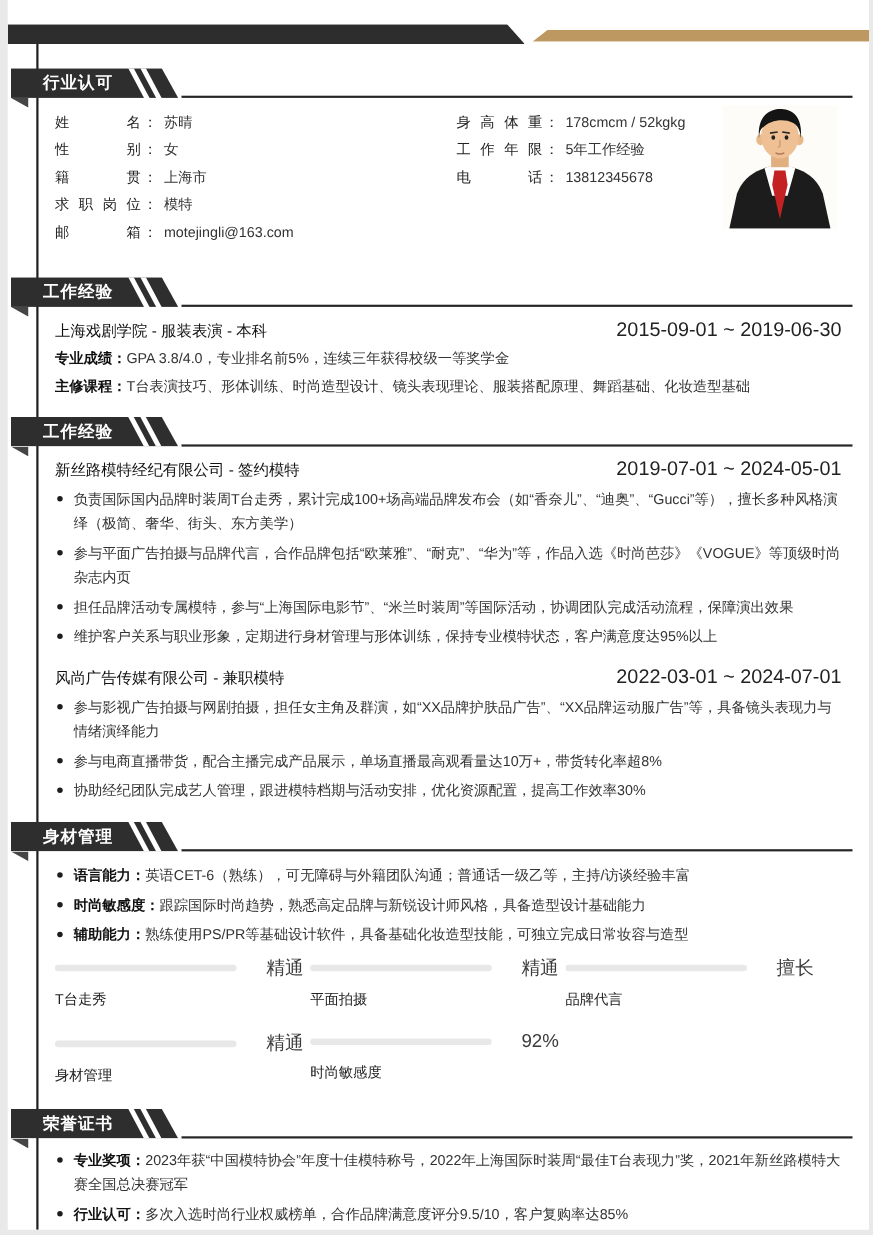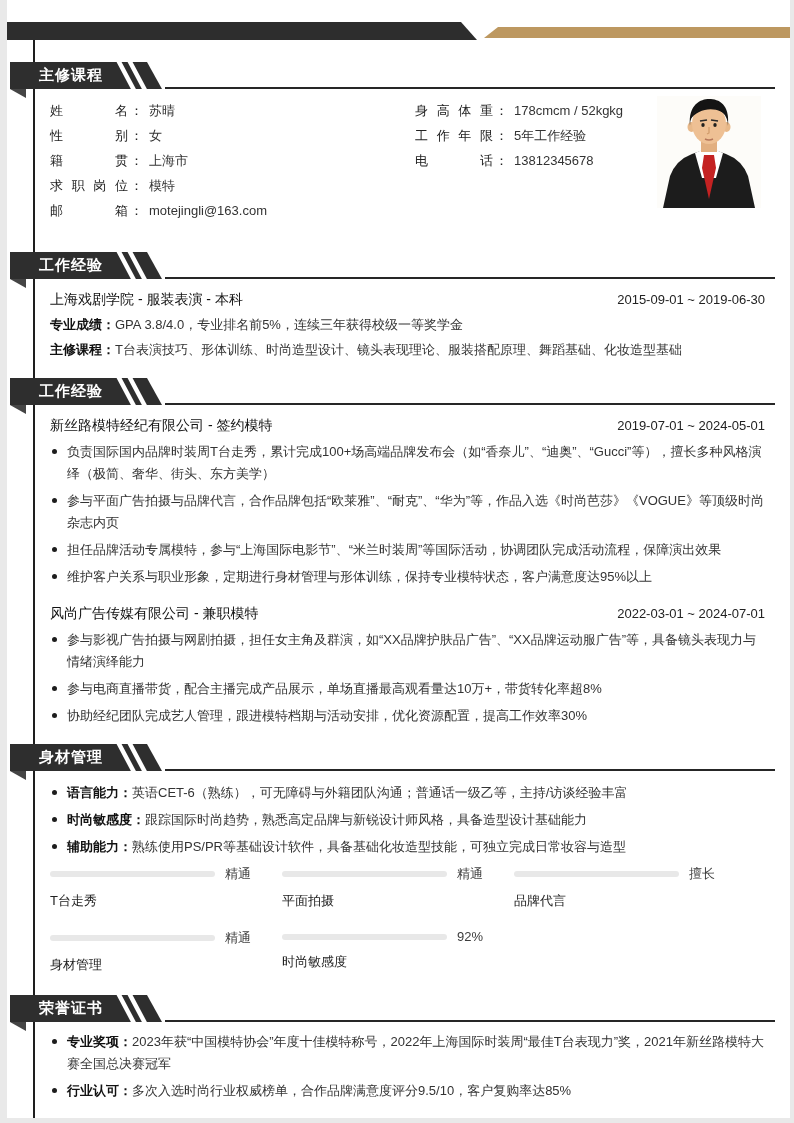--- a/index.html
+++ b/index.html
@@ -32,55 +32,55 @@
   .info-col-left { width:365px; }
   .info-row { line-height:25px; font-size:13px; color:#333; white-space:nowrap; }
   .f-label { display:inline-block; width:78px; text-align:justify; text-align-last:justify; color:#222; }
   .f-sep { display:inline-block; margin:0 6px 0 2px; color:#222; }
   .photo { position:absolute; right:4px; top:-2px; width:104px; height:112px; background:#fdfcf9; overflow:hidden; }
 
   
   .edu-body { margin-top:8px; }
   .row-between { display:flex; justify-content:space-between; align-items:baseline; line-height:25px; }
   .strong-title { font-size:14px; font-weight:normal; color:#111; }
-  .date { font-size:13px; color:#222; }
+  .date { font-size:18px; color:#222; }
   .detail-row { line-height:25px; font-size:13px; color:#333; }
   .b-label { font-weight:bold; color:#111; }
 
   .job-head { margin-top:8px; }
   .bullets { margin-top:3px; }
   .bullet { position:relative; padding-left:17px; line-height:22px; font-size:13px; color:#333; margin-bottom:5px; }
   .dot { position:absolute; left:2px; top:8px; width:5px; height:5px; border-radius:50%; background:#1d1d1d; }
 
   
   .bars { display:flex; flex-wrap:wrap; margin-top:7px; row-gap:20px; }
   .bar-item { width:232px; }
   .bar-line { display:flex; align-items:center; }
   .track { width:165px; height:6px; background:#e8e8e8; border-radius:3px; overflow:hidden; }
   .fill { height:100%; background:#3a3a3a; border-radius:3px; }
-  .bar-val { margin-left:10px; font-size:13px; color:#3c3c3c;text-align:center; }
+  .bar-val { margin-left:27px; font-size:17px; color:#3c3c3c;text-align:center; }
   .bar-name { margin-top:10px; font-size:13px; color:#222; line-height:16px; }
 
   .mt-edu { margin-top:29px; } .mt-exp { margin-top:16px; } .mt-job2 { margin-top:13px; }
   .mt-skill { margin-top:17px; } .mt-skill-b { margin-top:11px; } .mt-honor { margin-top:22px; } .mt-honor-b { margin-top:9px; }
   .mt-basic { margin-top:62px; }
 </style>
 </head>
 <body>
 
 <div class="page">
   <div class="topbar-dark"></div>
   <div class="topbar-gold"></div>
   <div class="vline"></div>
 
   <div class="content">
 
     <div class="sec-head mt-basic">
       <div class="ribbon">
-        <span class="ribbon-title">主修课程</span>
+        <span class="ribbon-title">行业认可</span>
         <span class="stripe s1"></span>
         <span class="stripe s2"></span>
       </div>
       <div class="fold"></div>
       <div class="rule"></div>
     </div>
     <div class="basic-body">
       <div class="info-grid">
         <div class="info-col-left">
           <div class="info-row"><span class="f-label">姓名</span><span class="f-sep">：</span><span>苏晴</span></div>

